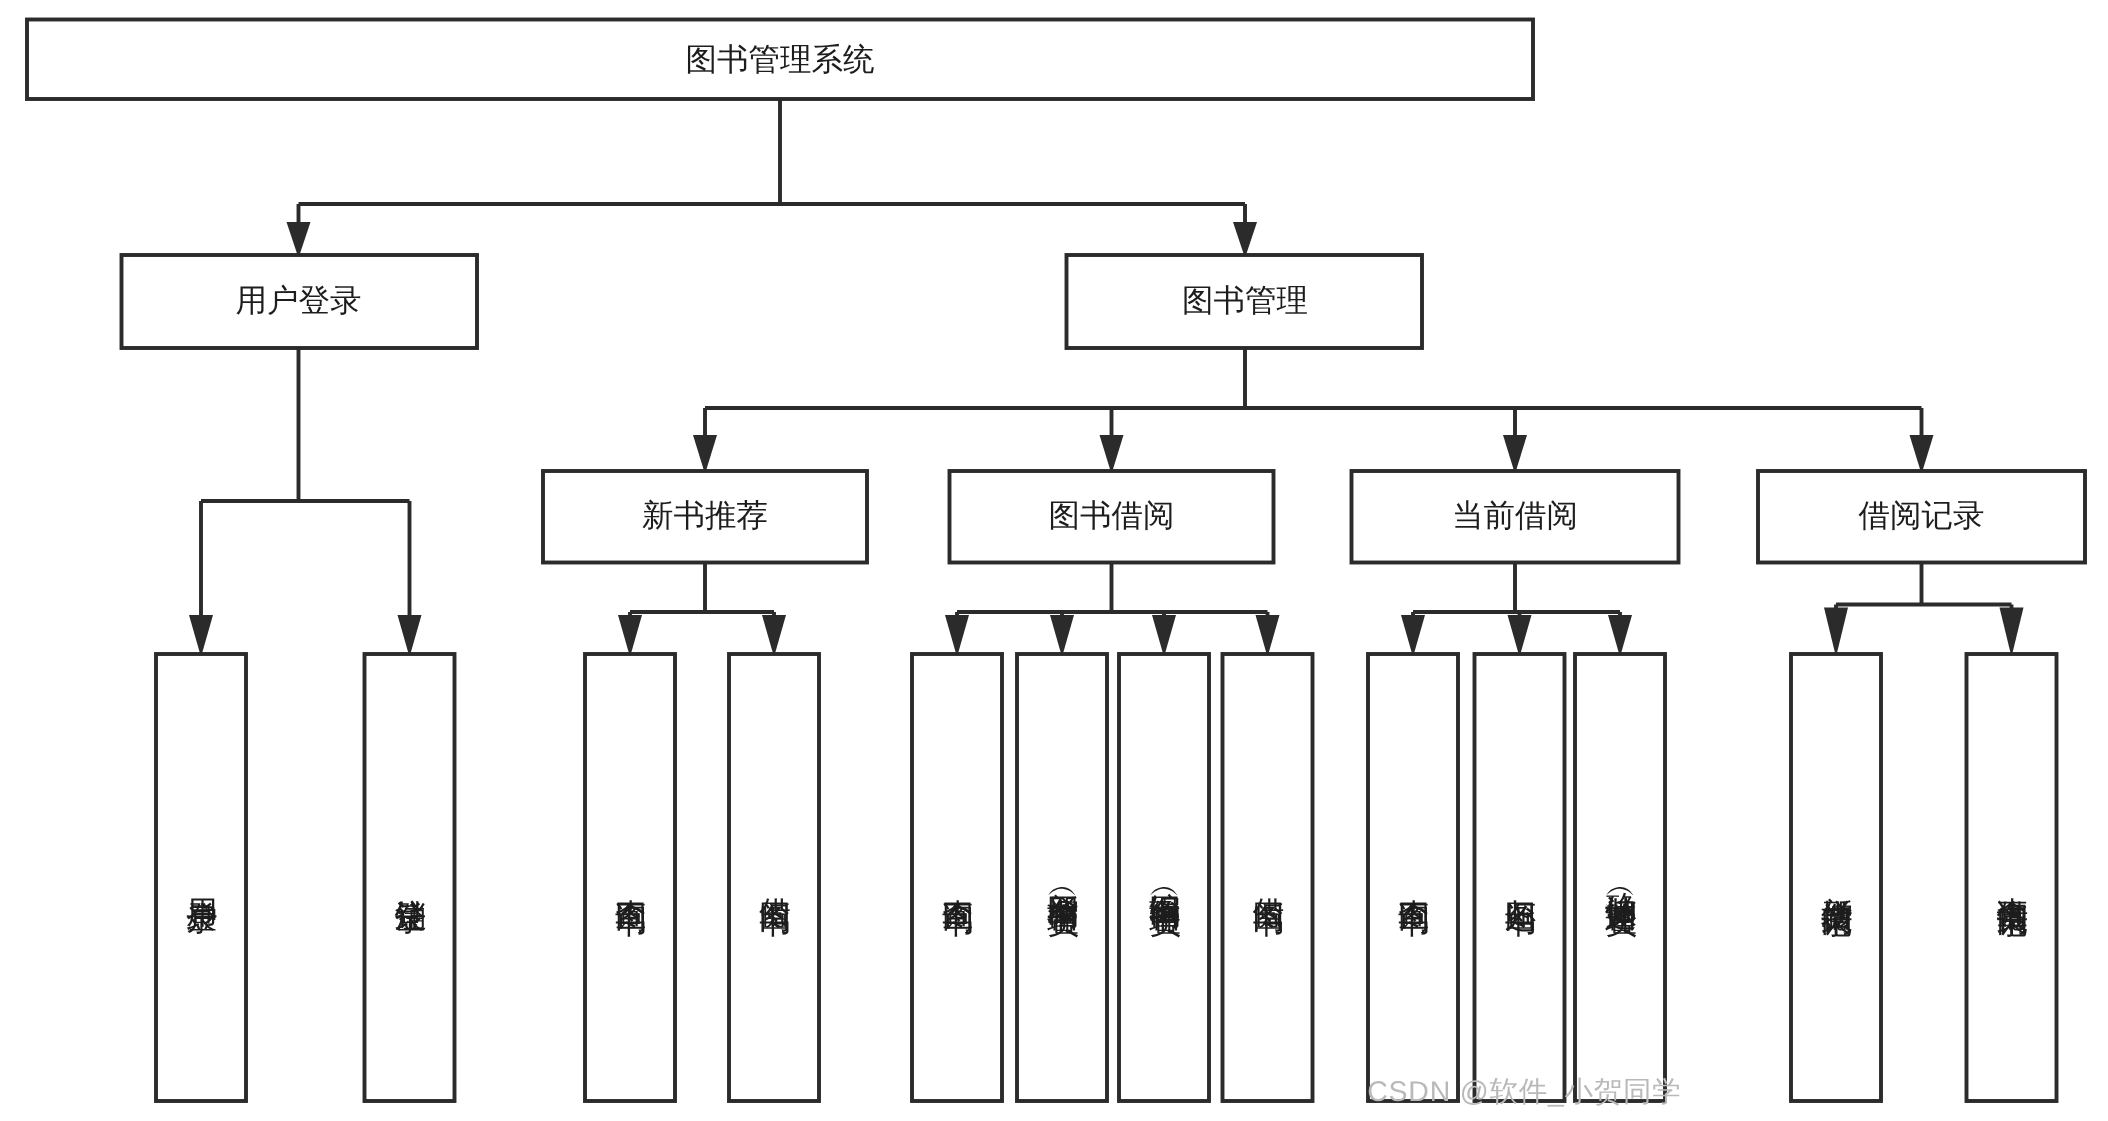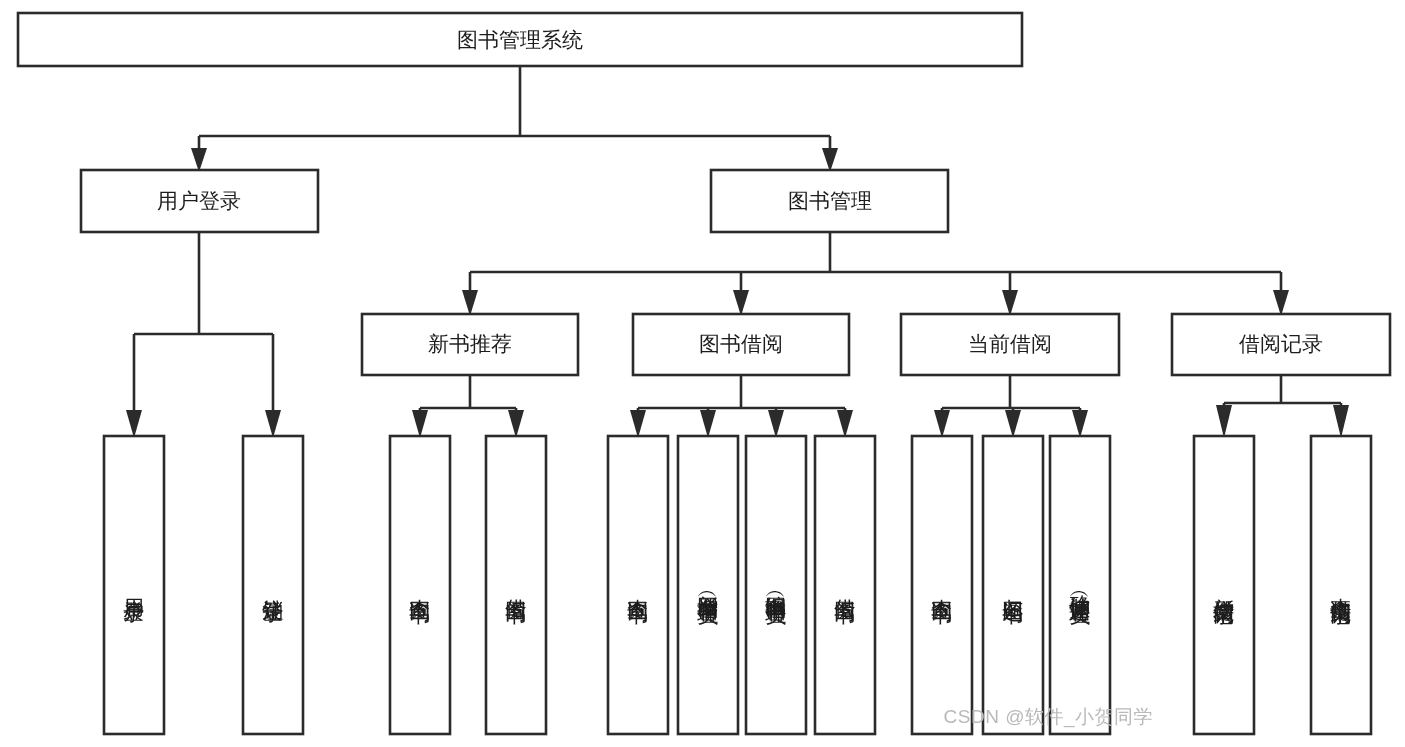--- a/index.html
+++ b/index.html
@@ -11,21 +11,20 @@
     width: 1405px;
     height: 747px;
     font-family: "Liberation Sans", "DejaVu Sans", sans-serif;
     overflow: hidden;
   }
   #diagram-root {
     position: relative;
     width: 1135px;
     height: 747px;
     background: #ffffff;
-    padding-left: 32px;
   }
   svg.diagram-svg {
     position: absolute;
     left: 0;
     top: 0;
     width: 1405px;
     height: 747px;
   }
   .node-box {
     fill: #ffffff;
@@ -61,21 +60,21 @@
     white-space: nowrap;
     text-align: center;
     display: flex;
     align-items: center;
     justify-content: center;
     pointer-events: none;
   }
   .watermark {
     position: absolute;
     right: 14px;
-    bottom: 17px;
+    bottom: 6px;
     font-family: "Liberation Sans", "DejaVu Sans", sans-serif;
     font-size: 19px;
     color: #b9b9b9;
     white-space: nowrap;
     letter-spacing: 0.5px;
   }
 </style>
 </head>
 <body>
 

